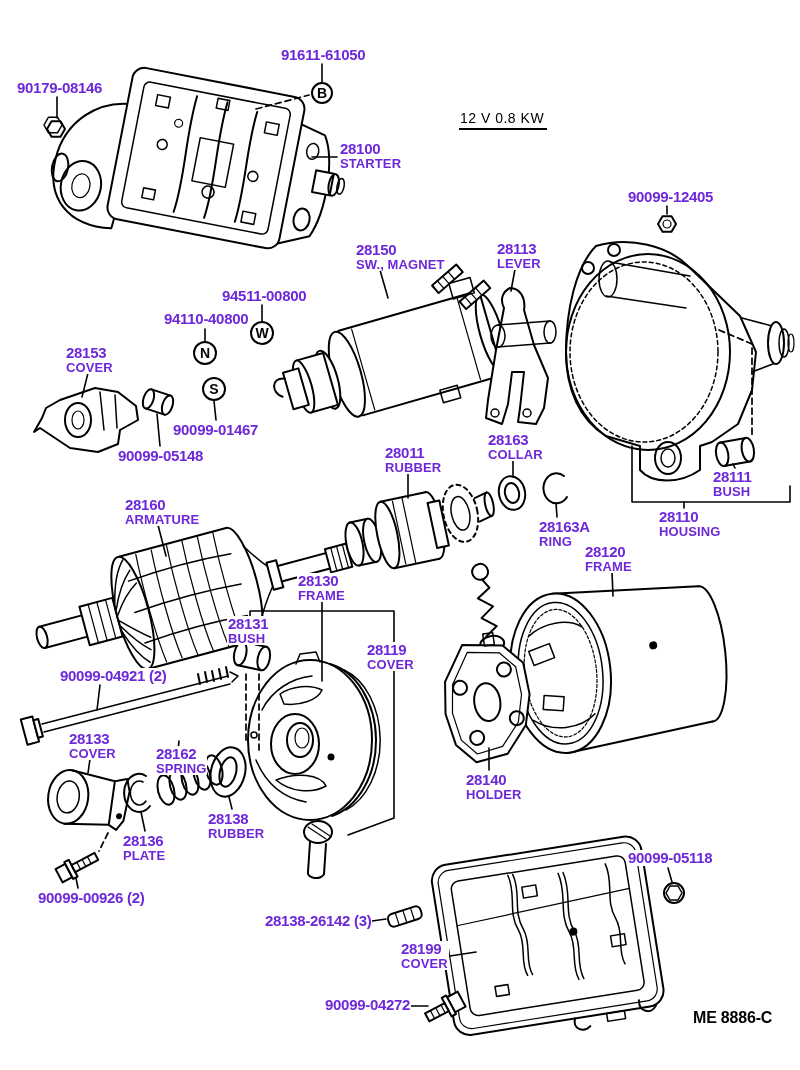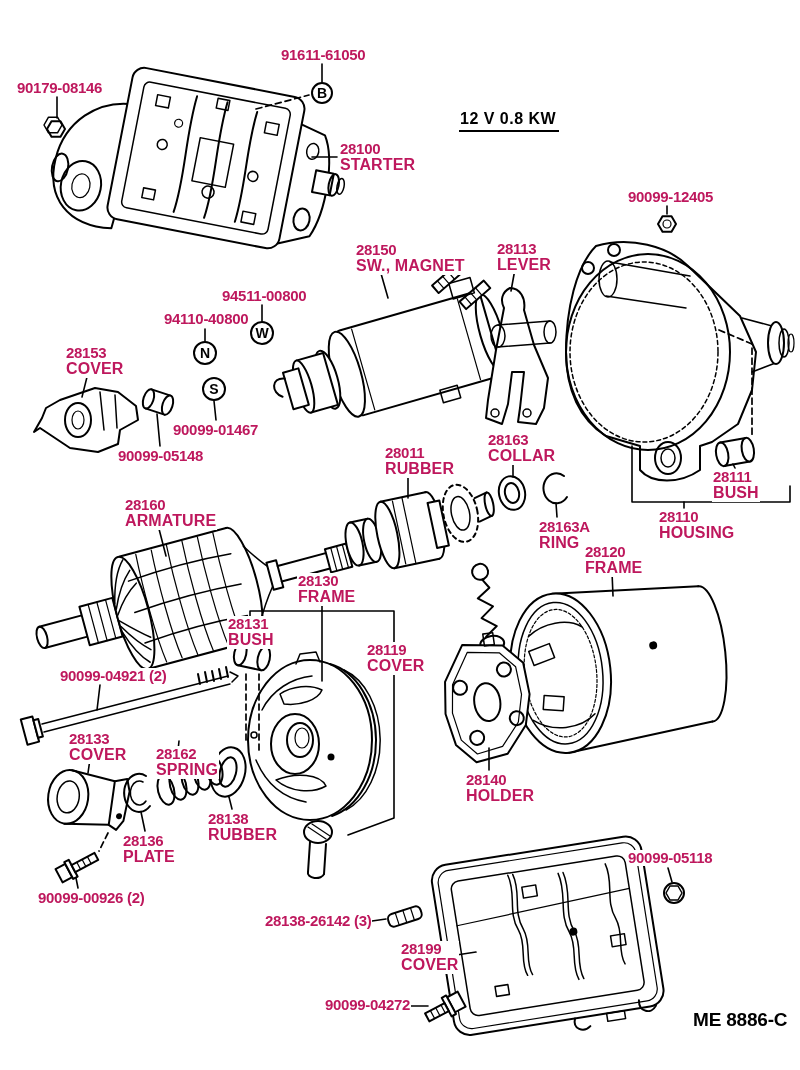--- a/index.html
+++ b/index.html
@@ -10,32 +10,32 @@
   svg{position:absolute;left:0;top:0;}
   svg *{stroke:#000;fill:none;stroke-width:2;stroke-linecap:round;stroke-linejoin:round;}
   svg .fw{fill:#fff;}
   svg .dot{fill:#000;stroke:none;}
   svg .sym{fill:#000;stroke:none;font:bold 14px "Liberation Sans",sans-serif;text-anchor:middle;}
   svg .ld{stroke-width:1.6;}
   svg .dash{stroke-dasharray:6 4;stroke-width:1.7;}
   svg .thin{stroke-width:1.2;}
   svg .mid{stroke-width:1.5;}
   .label{
-    position:absolute;color:#be185d;font-weight:bold;line-height:1.05;
+    position:absolute;color:#6d28d9;font-weight:bold;line-height:1.05;
     background:#fff;white-space:nowrap;padding:0 1px;z-index:5;
   }
   .label .num{display:block;font-size:15px;letter-spacing:-0.3px;}
-  .label .cap{display:block;font-size:16px;letter-spacing:0.1px;}
+  .label .cap{display:block;font-size:13px;letter-spacing:0.1px;}
   .spec-title{
-    position:absolute;left:459px;top:110px;font-weight:bold;font-size:16px;
+    position:absolute;left:459px;top:110px;font-weight:normal;font-size:14px;
     letter-spacing:0.5px;border-bottom:2px solid #000;padding:0 3px 2px 1px;
     background:#fff;z-index:5;
   }
   .drawing-code{
-    position:absolute;left:693px;top:1009px;font-weight:bold;font-size:19px;
+    position:absolute;left:693px;top:1009px;font-weight:bold;font-size:16px;
     letter-spacing:-0.2px;background:#fff;z-index:5;
   }
 </style>
 </head>
 <body>
 
 <div class="page">
 
 <svg width="800" height="1070" viewBox="0 0 800 1070">
 

